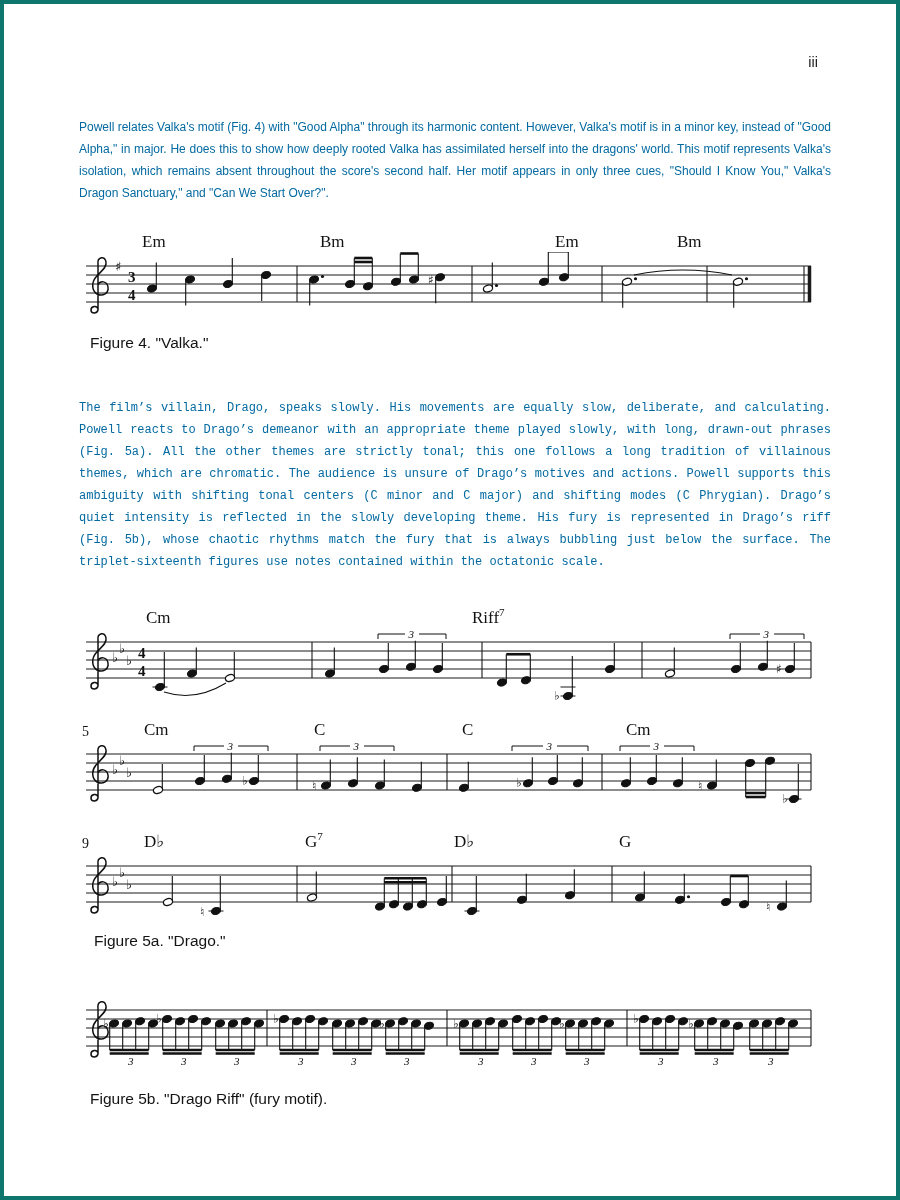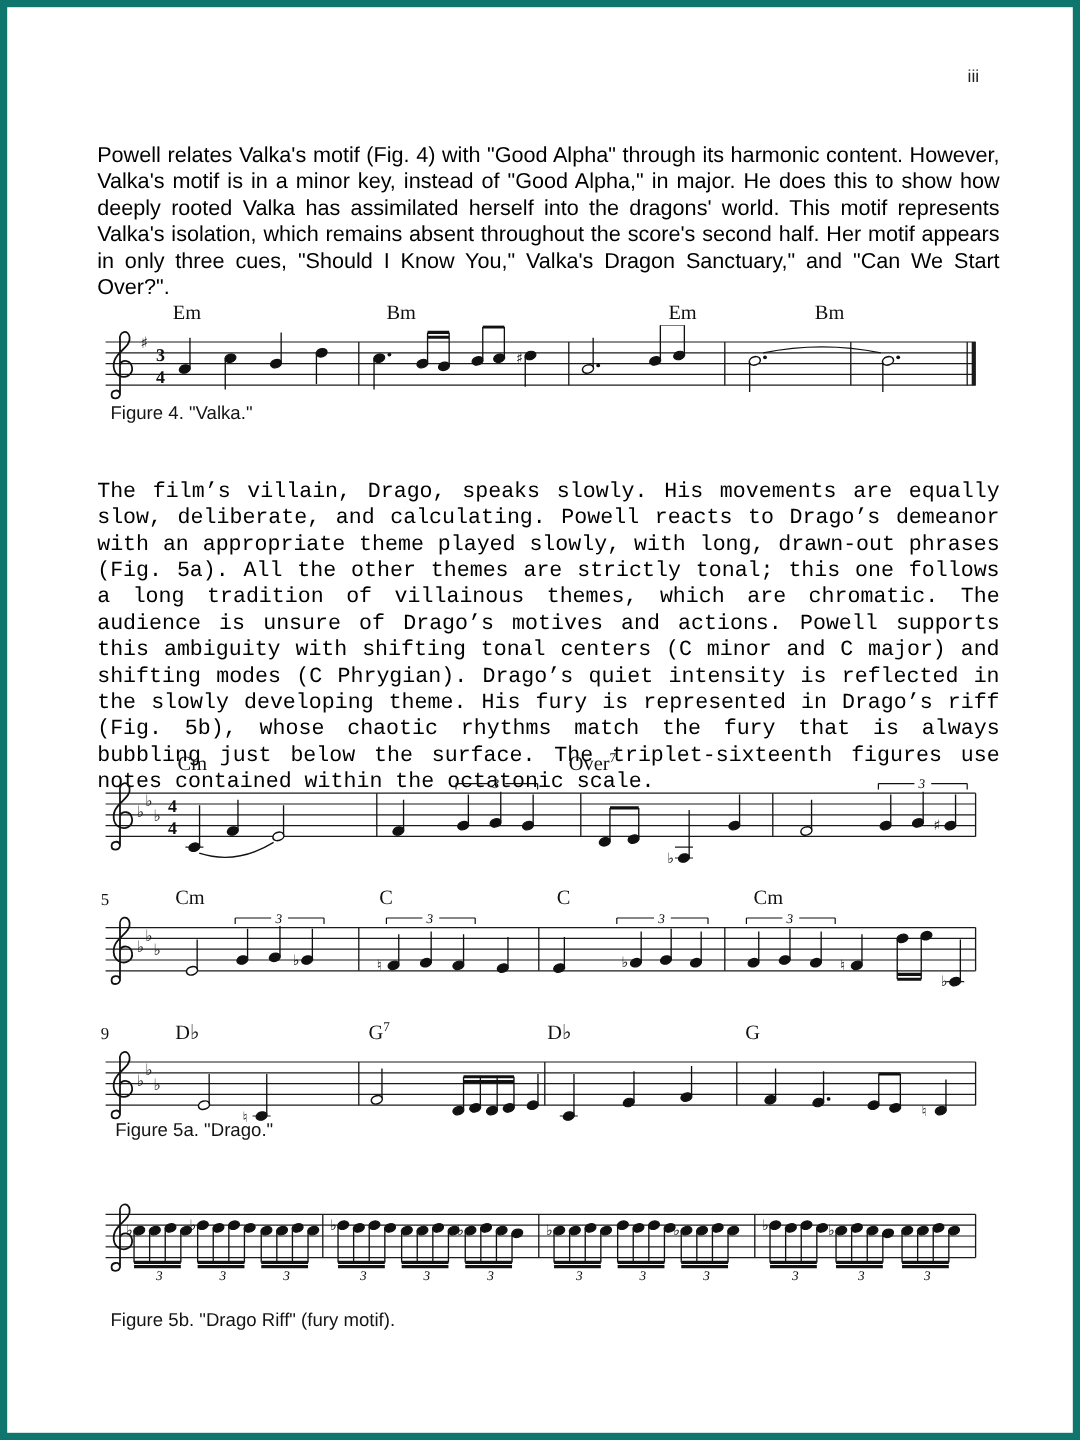--- a/index.html
+++ b/index.html
@@ -1,29 +1,29 @@
 <!DOCTYPE html>
 <html><head>
 <meta charset="utf-8">
 <style>
   html,body{margin:0;padding:0;background:#ffffff;}
   .page{
     position:relative;width:900px;height:1200px;background:#ffffff;
     font-family:"Liberation Sans",sans-serif;color:#1a1a1a;overflow:hidden;
-    box-sizing:border-box;border:6px solid #0f766e;
+    box-sizing:border-box;border:4px solid #0f766e;
   }
   .page-number{position:absolute;top:50px;right:78px;font-size:14.5px;color:#222;}
   .body-text{
     position:absolute;left:75px;width:752px;margin:0;
-    font-size:18px;line-height:22px;text-align:justify;color:#000000;
+    font-size:12px;line-height:22px;text-align:justify;color:#0369a1;
   }
   .para-1{top:112px;}
   .para-2{top:393px;font-family:Liberation Mono, monospace;}
   .figure-block{position:absolute;left:78px;width:740px;}
-  .chords{position:relative;height:24px;margin-top:17px;}
+  .chords{position:relative;height:24px;}
   .chord{
     position:absolute;bottom:0;font-family:"Liberation Serif",serif;
     font-size:17px;color:#111;white-space:nowrap;
   }
   .chord sup{font-size:11px;}
   .measure-number{
     position:absolute;bottom:0;left:0;font-family:"Liberation Serif",serif;
     font-size:14px;color:#111;
   }
   .staff-svg{display:block;width:740px;}
@@ -108,21 +108,21 @@
         <path d="M 552 23 Q 601 13 650 23" fill="none" stroke="#111" stroke-width="1.1"></path>
       </svg>
   </div>
   <p class="caption cap-4">Figure 4. "Valka."</p>
 
   <p class="body-text para-2">The film’s villain, Drago, speaks slowly. His movements are equally slow, deliberate, and calculating. Powell reacts to Drago’s demeanor with an appropriate theme played slowly, with long, drawn-out phrases (Fig. 5a). All the other themes are strictly tonal; this one follows a long tradition of villainous themes, which are chromatic. The audience is unsure of Drago’s motives and actions. Powell supports this ambiguity with shifting tonal centers (C minor and C major) and shifting modes (C Phrygian). Drago’s quiet intensity is reflected in the slowly developing theme. His fury is represented in Drago’s riff (Fig. 5b), whose chaotic rhythms match the fury that is always bubbling just below the surface. The triplet-sixteenth figures use notes contained within the octatonic scale.</p>
 
   <div class="figure-block" style="top:600px;">
     <div class="chords">
       <span class="chord" style="left:64px"><span>Cm</span><sup></sup></span>
-      <span class="chord" style="left:390px"><span>Over</span><sup>7</sup></span>
+      <span class="chord" style="left:390px"><span>Riff</span><sup>7</sup></span>
     </div>
     <svg id="staff-5a-1" class="staff-svg" width="740" height="80" viewBox="0 0 740 80">
         <line x1="4" y1="14" x2="729" y2="14" stroke="#1b1b1b" stroke-width="1"></line>
         <line x1="4" y1="23" x2="729" y2="23" stroke="#1b1b1b" stroke-width="1"></line>
         <line x1="4" y1="32" x2="729" y2="32" stroke="#1b1b1b" stroke-width="1"></line>
         <line x1="4" y1="41" x2="729" y2="41" stroke="#1b1b1b" stroke-width="1"></line>
         <line x1="4" y1="50" x2="729" y2="50" stroke="#1b1b1b" stroke-width="1"></line>
         <path d="M 16 58 L 16 12 c -1 -7 7 -9 8 -2 c 1 6 -6 10 -10 15 c -5 6 -4 14 1 17 c 6 3 12 -1 11 -7 c -1 -6 -8 -7 -10 -2 M 16 58 c -1 4 -7 4 -7 0 c 0 -4 6 -5 7 -1" fill="none" stroke="#111" stroke-width="1.5" stroke-linecap="round"></path>
         <text x="30" y="34" font-size="13" font-family="DejaVu Sans, sans-serif" font-style="normal" font-weight="normal" fill="#111">♭</text>
         <text x="37" y="25" font-size="13" font-family="DejaVu Sans, sans-serif" font-style="normal" font-weight="normal" fill="#111">♭</text>

